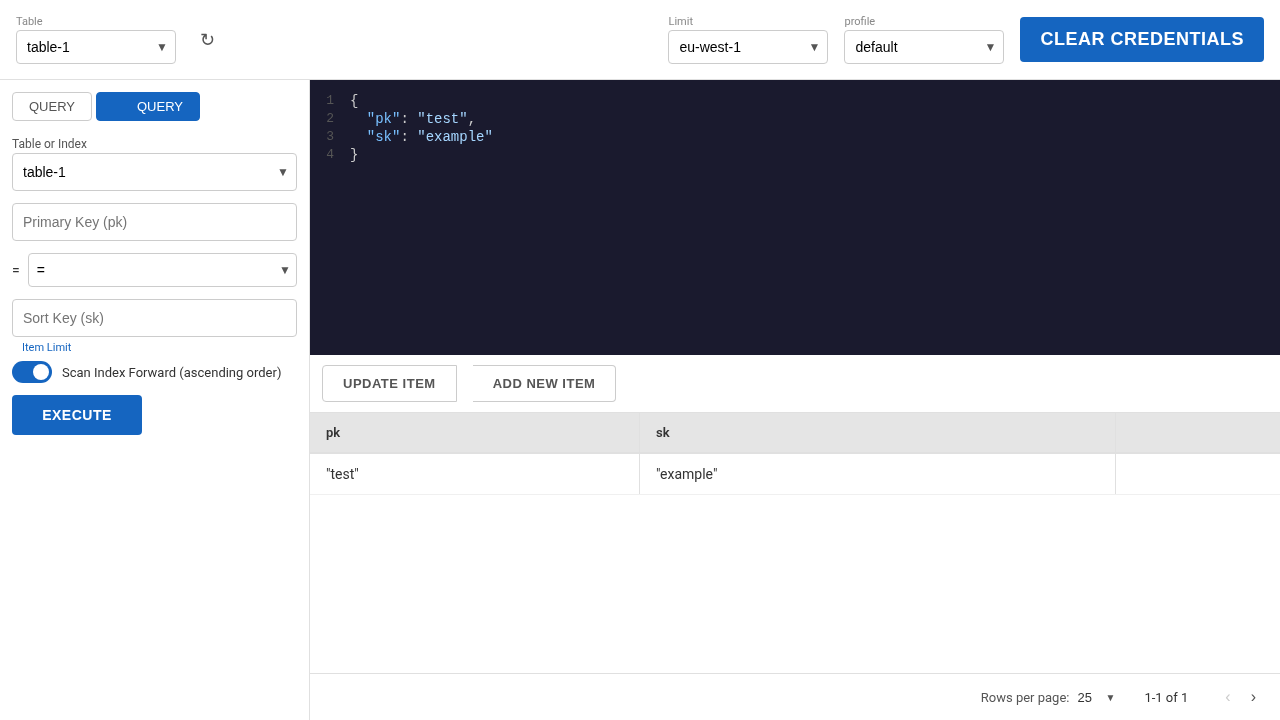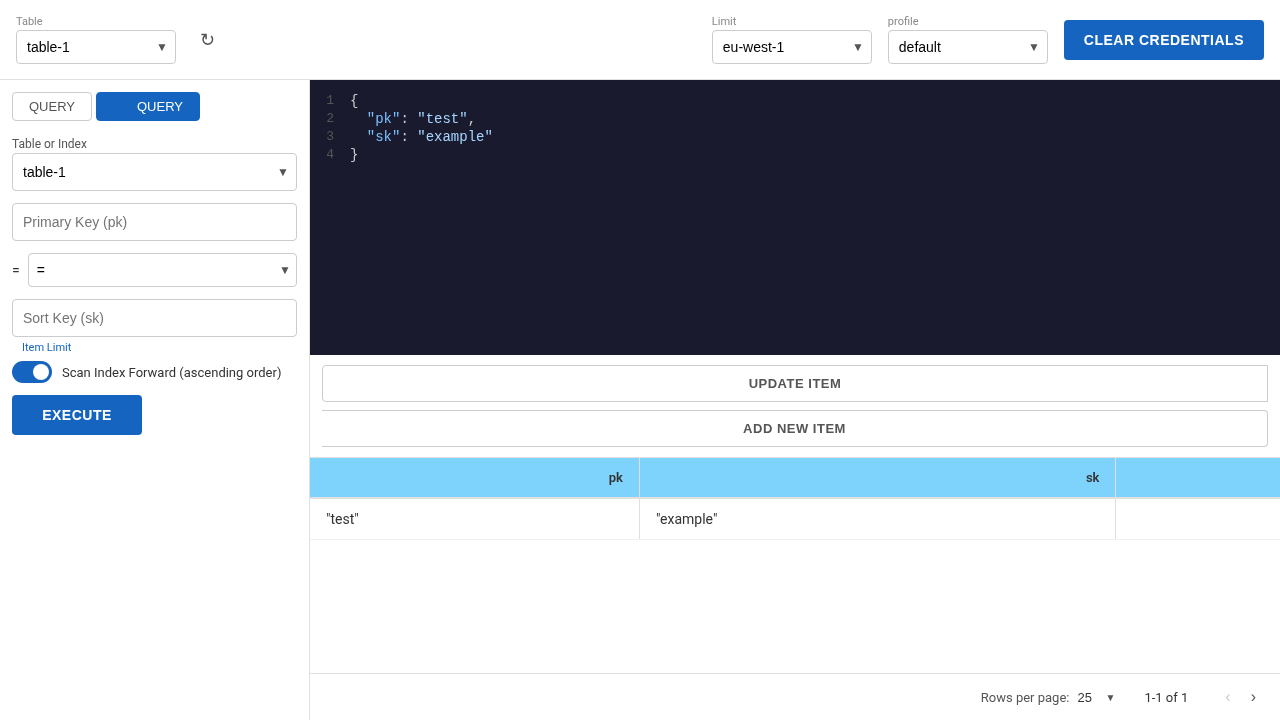--- a/index.html
+++ b/index.html
@@ -25,21 +25,21 @@
       position: absolute; right: 8px; pointer-events: none; color: #555; font-size: 12px;
     }
     .refresh-btn {
       background: none; border: none; cursor: pointer; color: #555;
       font-size: 18px; padding: 8px; border-radius: 50%;
       display: flex; align-items: center; justify-content: center;
     }
     .spacer { flex: 1; }
     .clear-creds-btn {
       background: #1565c0; color: #fff; border: none;
-      padding: 12px 20px; border-radius: 4px; font-size: 14px;
+      padding: 12px 20px; border-radius: 4px; font-size: 18px;
       font-weight: 600; cursor: pointer; letter-spacing: 0.5px; text-align: center;
     }
 
     
     .main-layout { display: flex; flex: 1; overflow: hidden; }
 
     
     .sidebar {
       width: 310px; flex-shrink: 0; background: #fff;
       border-right: 1px solid #e0e0e0; display: flex;
@@ -125,38 +125,38 @@
     .line-num { color: #555; min-width: 40px; text-align: right; padding-right: 16px; user-select: none; font-size: 13px; }
     .code-content { color: #ccc; }
     .code-brace { color: #ccc; }
     .code-key { color: #79c0ff; }
     .code-colon { color: #ccc; }
     .code-string { color: #a5d6ff; }
     .code-comma { color: #ccc; }
 
     
     .action-row {
-      display: flex; gap: 8px; border-bottom: 1px solid #e0e0e0;
-      background: #fff; padding: 10px 12px; flex-shrink: 0; flex-direction: column;
+      display: flex; gap: 16px; border-bottom: 1px solid #e0e0e0;
+      background: #fff; padding: 10px 12px; flex-shrink: 0;
     }
     .action-btn {
       padding: 10px 20px; border: 1px solid #ccc; background: #fff;
       font-size: 13px; font-weight: 600; cursor: pointer;
       letter-spacing: 0.5px; color: #555;
     }
     .action-btn:first-child { border-radius: 4px 0 0 4px; }
     .action-btn:last-child { border-radius: 0 4px 4px 0; border-left: none; }
 
     
     .table-container { flex: 1; overflow: auto; background: #fff; }
     table { width: 100%; border-collapse: collapse; font-size: 14px; }
     thead tr { border-bottom: 2px solid #e0e0e0; }
     th {
-      text-align: right; padding: 12px 16px; color: #333;
-      font-weight: 600; font-size: 13px; background: #7dd3fc;
+      text-align: left; padding: 12px 16px; color: #333;
+      font-weight: 600; font-size: 13px; background: #e5e5e5;
       border-right: 1px solid #e0e0e0;
     }
     th:last-child { border-right: none; }
     td {
       padding: 12px 16px; color: #333; border-right: 1px solid #e0e0e0;
       border-bottom: 1px solid #f0f0f0;
     }
     td:last-child { border-right: none; }
 
     

